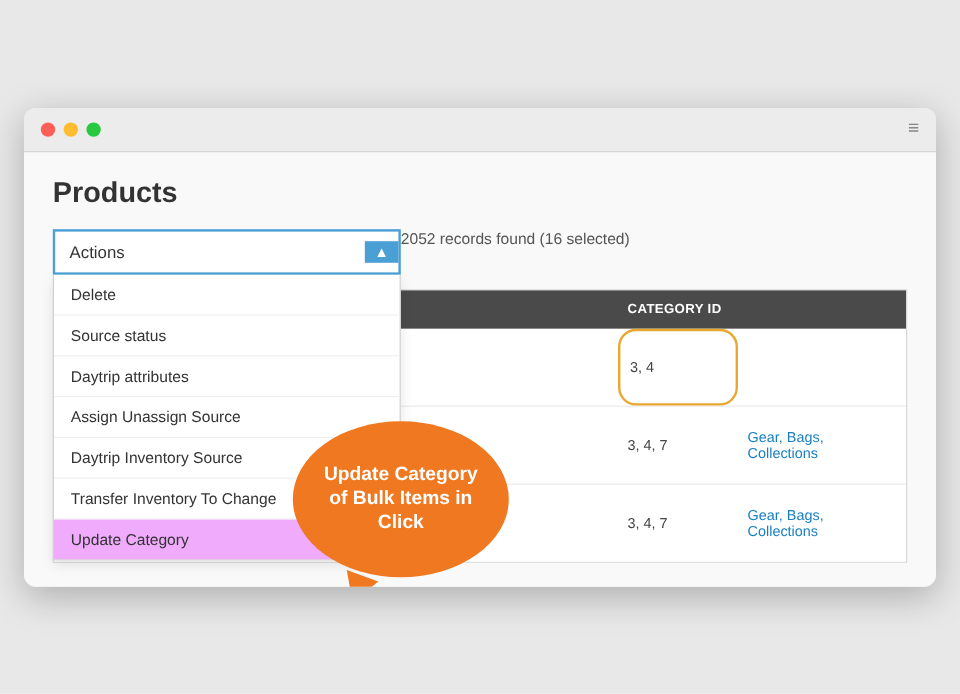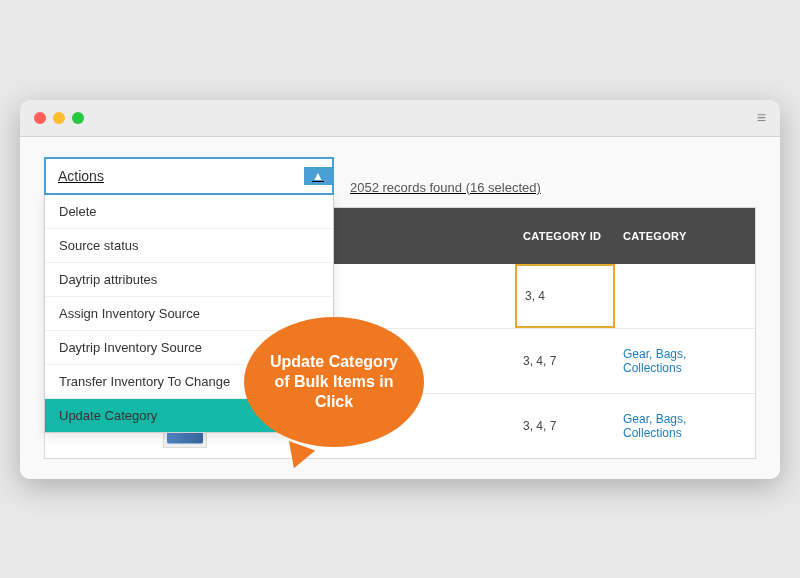--- a/index.html
+++ b/index.html
@@ -45,25 +45,23 @@
       padding: 20px 24px;
     }
     .page-title {
       font-size: 24px;
       font-weight: 600;
       color: #333;
       margin-bottom: 16px;
     }
     .toolbar {
       display: flex;
-      align-items: flex-end;
-      gap: 16px;
+      align-items: flex-start;
       margin-bottom: 0;
       position: relative;
-      text-decoration: underline;
     }
     .actions-dropdown {
       position: relative;
       width: 290px;
     }
     .actions-btn {
       width: 100%;
       display: flex;
       align-items: center;
       justify-content: space-between;
@@ -97,42 +95,42 @@
     }
     .dropdown-item {
       padding: 9px 14px;
       cursor: pointer;
       color: #333;
       font-size: 13px;
       border-bottom: 1px solid #f0f0f0;
     }
     .dropdown-item:last-child {
       border-bottom: none;
-      background: #14b8a6;
+      background: #f0abfc;
       font-weight: 500;
     }
     .records-info {
       font-size: 13px;
       color: #555;
       white-space: nowrap;
     }
     .table-wrapper {
       margin-top: 12px;
       border: 1px solid #d8d8d8;
       background: #fff;
     }
     .table-head {
       background: #4a4a4a;
       display: grid;
       grid-template-columns: 50px 60px 80px 1fr 100px 140px;
       color: #fff;
       font-size: 12px;
     }
     .th {
-      padding: 22px 8px;
+      padding: 10px 8px;
       font-weight: 600;
       text-transform: uppercase;
       font-size: 11px;
       letter-spacing: 0.3px;
     }
     .table-row {
       display: grid;
       grid-template-columns: 50px 60px 80px 1fr 100px 140px;
       border-bottom: 1px solid #e8e8e8;
       background: #fff;
@@ -145,20 +143,21 @@
     }
     .td {
       padding: 10px 8px;
       display: flex;
       align-items: center;
       font-size: 12px;
       color: #444;
     }
     .td-cat-id {
       color: #444;
+      border-radius: 15px;
     }
     .td-category a, .td-category {
       color: #1a7fc1;
       text-decoration: none;
       font-size: 12px;
     }
     .product-img {
       width: 44px;
       height: 44px;
       background: #f0f0f0;
@@ -241,33 +240,34 @@
 <div class="window">
 
   <div class="title-bar">
     <span class="dot dot-red"></span>
     <span class="dot dot-yellow"></span>
     <span class="dot dot-green"></span>
     <span class="hamburger-icon">≡</span>
   </div>
 
   <div class="page-content">
+    <h1 class="page-title">Products</h1>
 
     <div class="toolbar" style="position:relative;">
 
       <div class="actions-dropdown">
         <button class="actions-btn">
           <span>Actions</span>
           <span class="arrow">▲</span>
         </button>
         <div class="dropdown-menu">
           <div class="dropdown-item">Delete</div>
           <div class="dropdown-item">Source status</div>
           <div class="dropdown-item">Daytrip attributes</div>
-          <div class="dropdown-item">Assign Inventory Source</div>
+          <div class="dropdown-item">Assign Unassign Source</div>
           <div class="dropdown-item">Daytrip Inventory Source</div>
           <div class="dropdown-item">Transfer Inventory To Change</div>
           <div class="dropdown-item">Update Category</div>
         </div>
       </div>
 
       <span class="records-info">2052 records found (16 selected)</span>
 
       <div class="bubble-container">
         <div class="bubble">
@@ -277,21 +277,20 @@
     </div>
 
     <div class="table-wrapper">
 
       <div class="table-head">
         <div class="th"></div>
         <div class="th">ID</div>
         <div class="th">Thumbnail</div>
         <div class="th">Name</div>
         <div class="th">Category ID</div>
-        <div class="th">Category</div>
       </div>
 
       <div class="table-row highlighted">
         <div class="td checkbox-cell">
           <input type="checkbox" checked="" style="">
         </div>
         <div class="td"></div>
         <div class="td">
           <div class="product-img">
             <div class="img-bag-green"></div>

